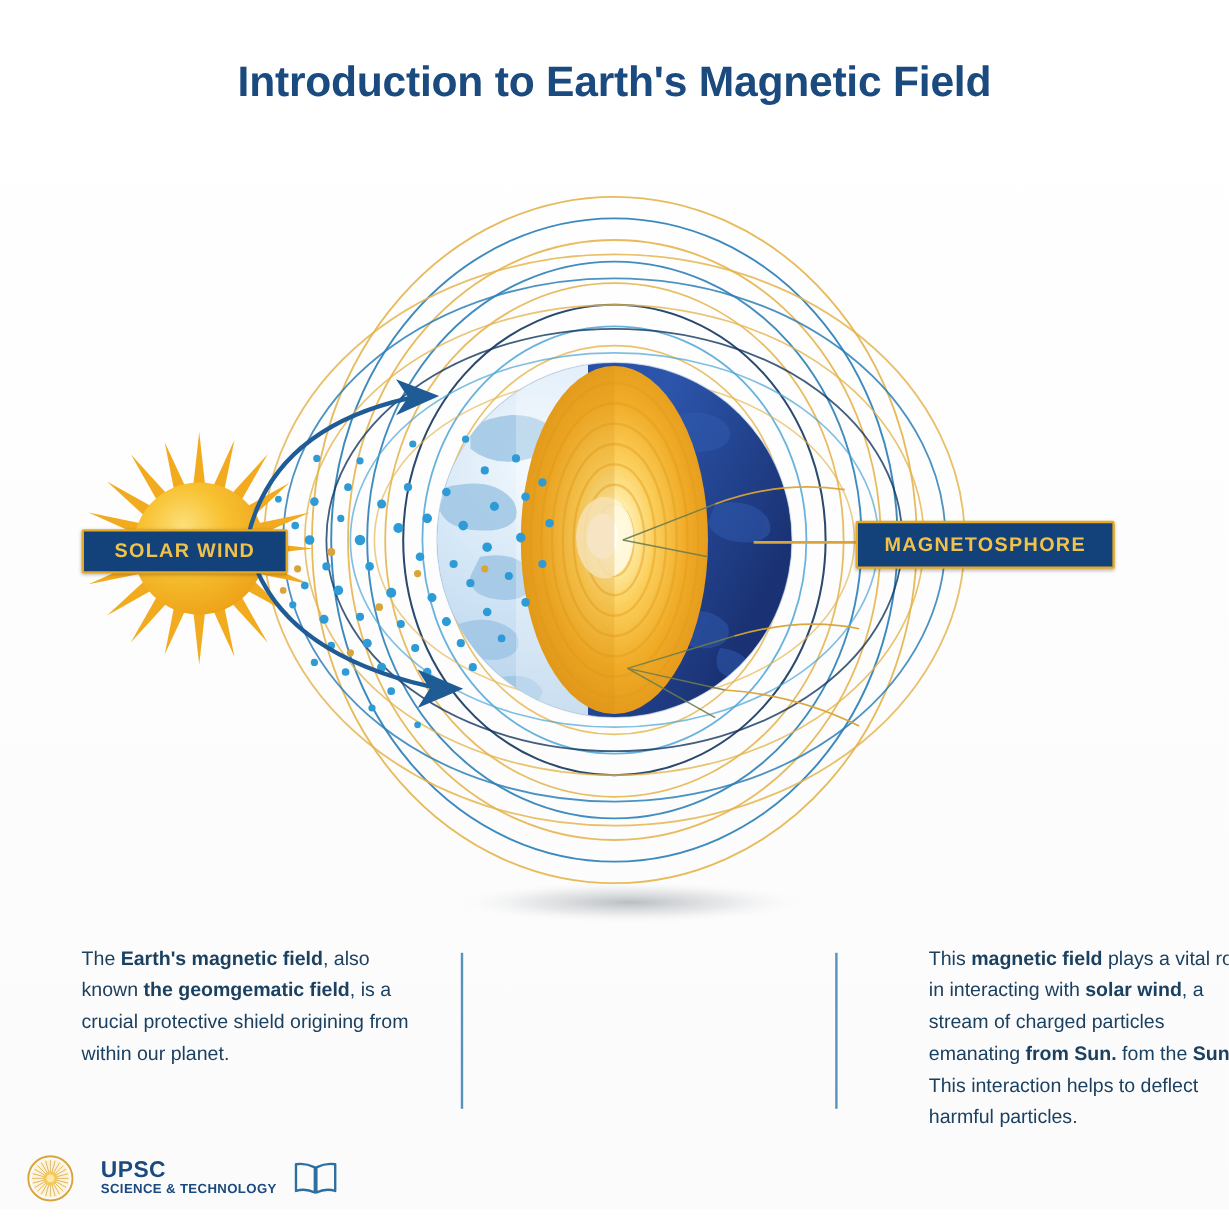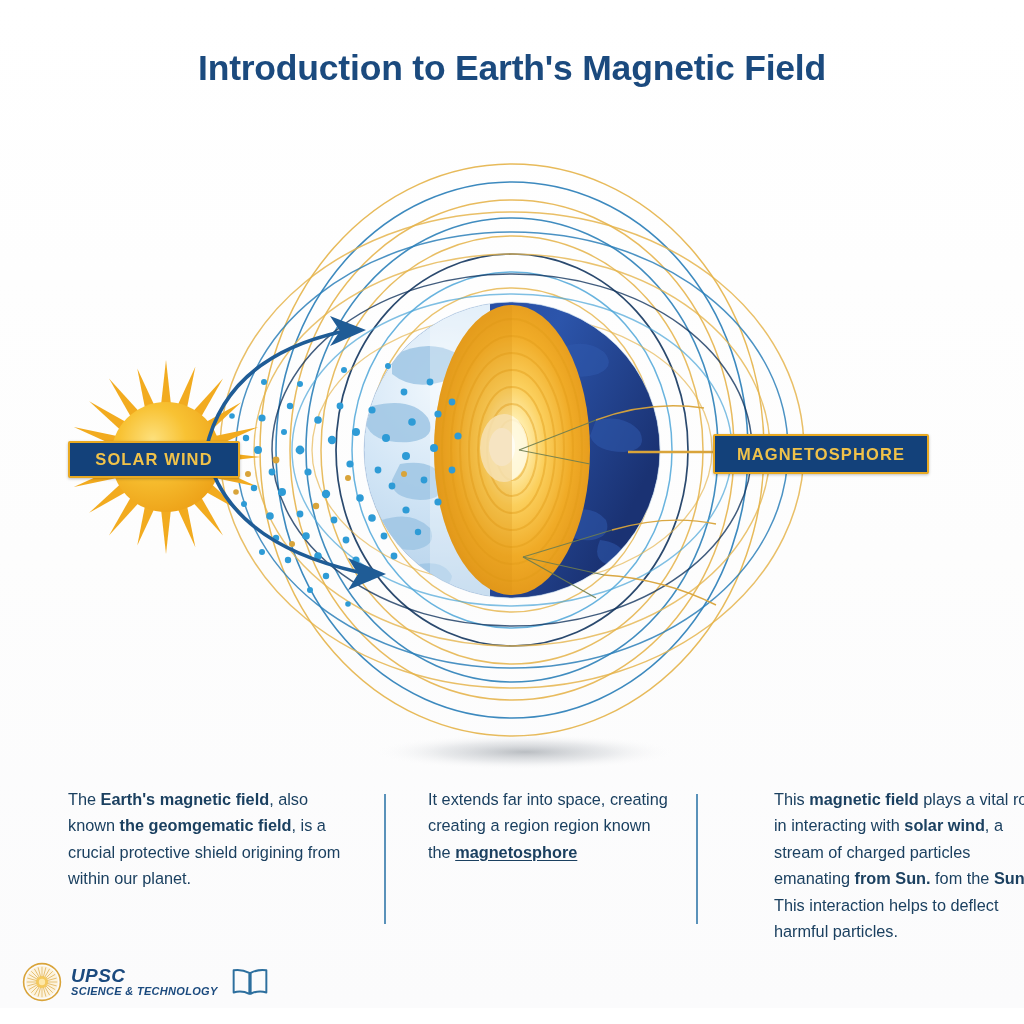--- a/index.html
+++ b/index.html
@@ -80,23 +80,22 @@
   
   #footer {
     position: absolute;
     left: 22px; top: 952px;
     width: 400px; height: 60px;
     display: flex;
     align-items: center;
   }
   #footer-emblem { width: 40px; height: 40px; flex: 0 0 40px; }
   #footer-text {
-    margin-left: 9px;
+    margin-left: 22px;
     line-height: 1.05;
-    font-style: italic;
   }
   #footer-line1 {
     font-size: 19px;
     font-weight: bold;
     color: #1b4a7e;
     letter-spacing: 0.4px;
   }
   #footer-line2 {
     font-size: 11px;
     font-weight: bold;
@@ -436,21 +435,20 @@
 
   <div class="tag" id="tag-solar-wind">SOLAR WIND</div>
 
   <div class="tag" id="tag-magnetosphere">MAGNETOSPHORE</div>
 
   <div id="columns">
     <div class="divider" id="divider-1"></div>
     <div class="divider" id="divider-2"></div>
 
     <div class="col" id="col-1"><span>The </span><b>Earth's magnetic field</b><span>, also known </span><b>the geomgematic field</b><span>, is a crucial protective shield origining from within our planet.</span></div>
-    <div class="col" id="col-2"><span>It extends far into space, creating creating a region region known the </span><u class="term">magnetosphore</u></div>
     <div class="col" id="col-3"><span>This </span><b>magnetic field</b><span> plays a vital rol in interacting with </span><b>solar wind</b><span>, a stream of charged particles emanating </span><b>from Sun.</b><span> fom the </span><b>Sun.</b><span> This interaction helps to deflect harmful particles.</span></div>
   </div>
 
   <div id="footer">
     <svg id="footer-emblem" viewBox="0 0 100 100">
       <circle cx="50" cy="50" r="46" fill="none" stroke="#d9a43a" stroke-width="4"></circle>
       <circle cx="50" cy="50" r="40" fill="#fdf3dc"></circle>
       <g stroke="#d9a43a" stroke-width="1.5">
         <line x1="50" y1="12" x2="50" y2="88"></line>
         <line x1="12" y1="50" x2="88" y2="50"></line>

